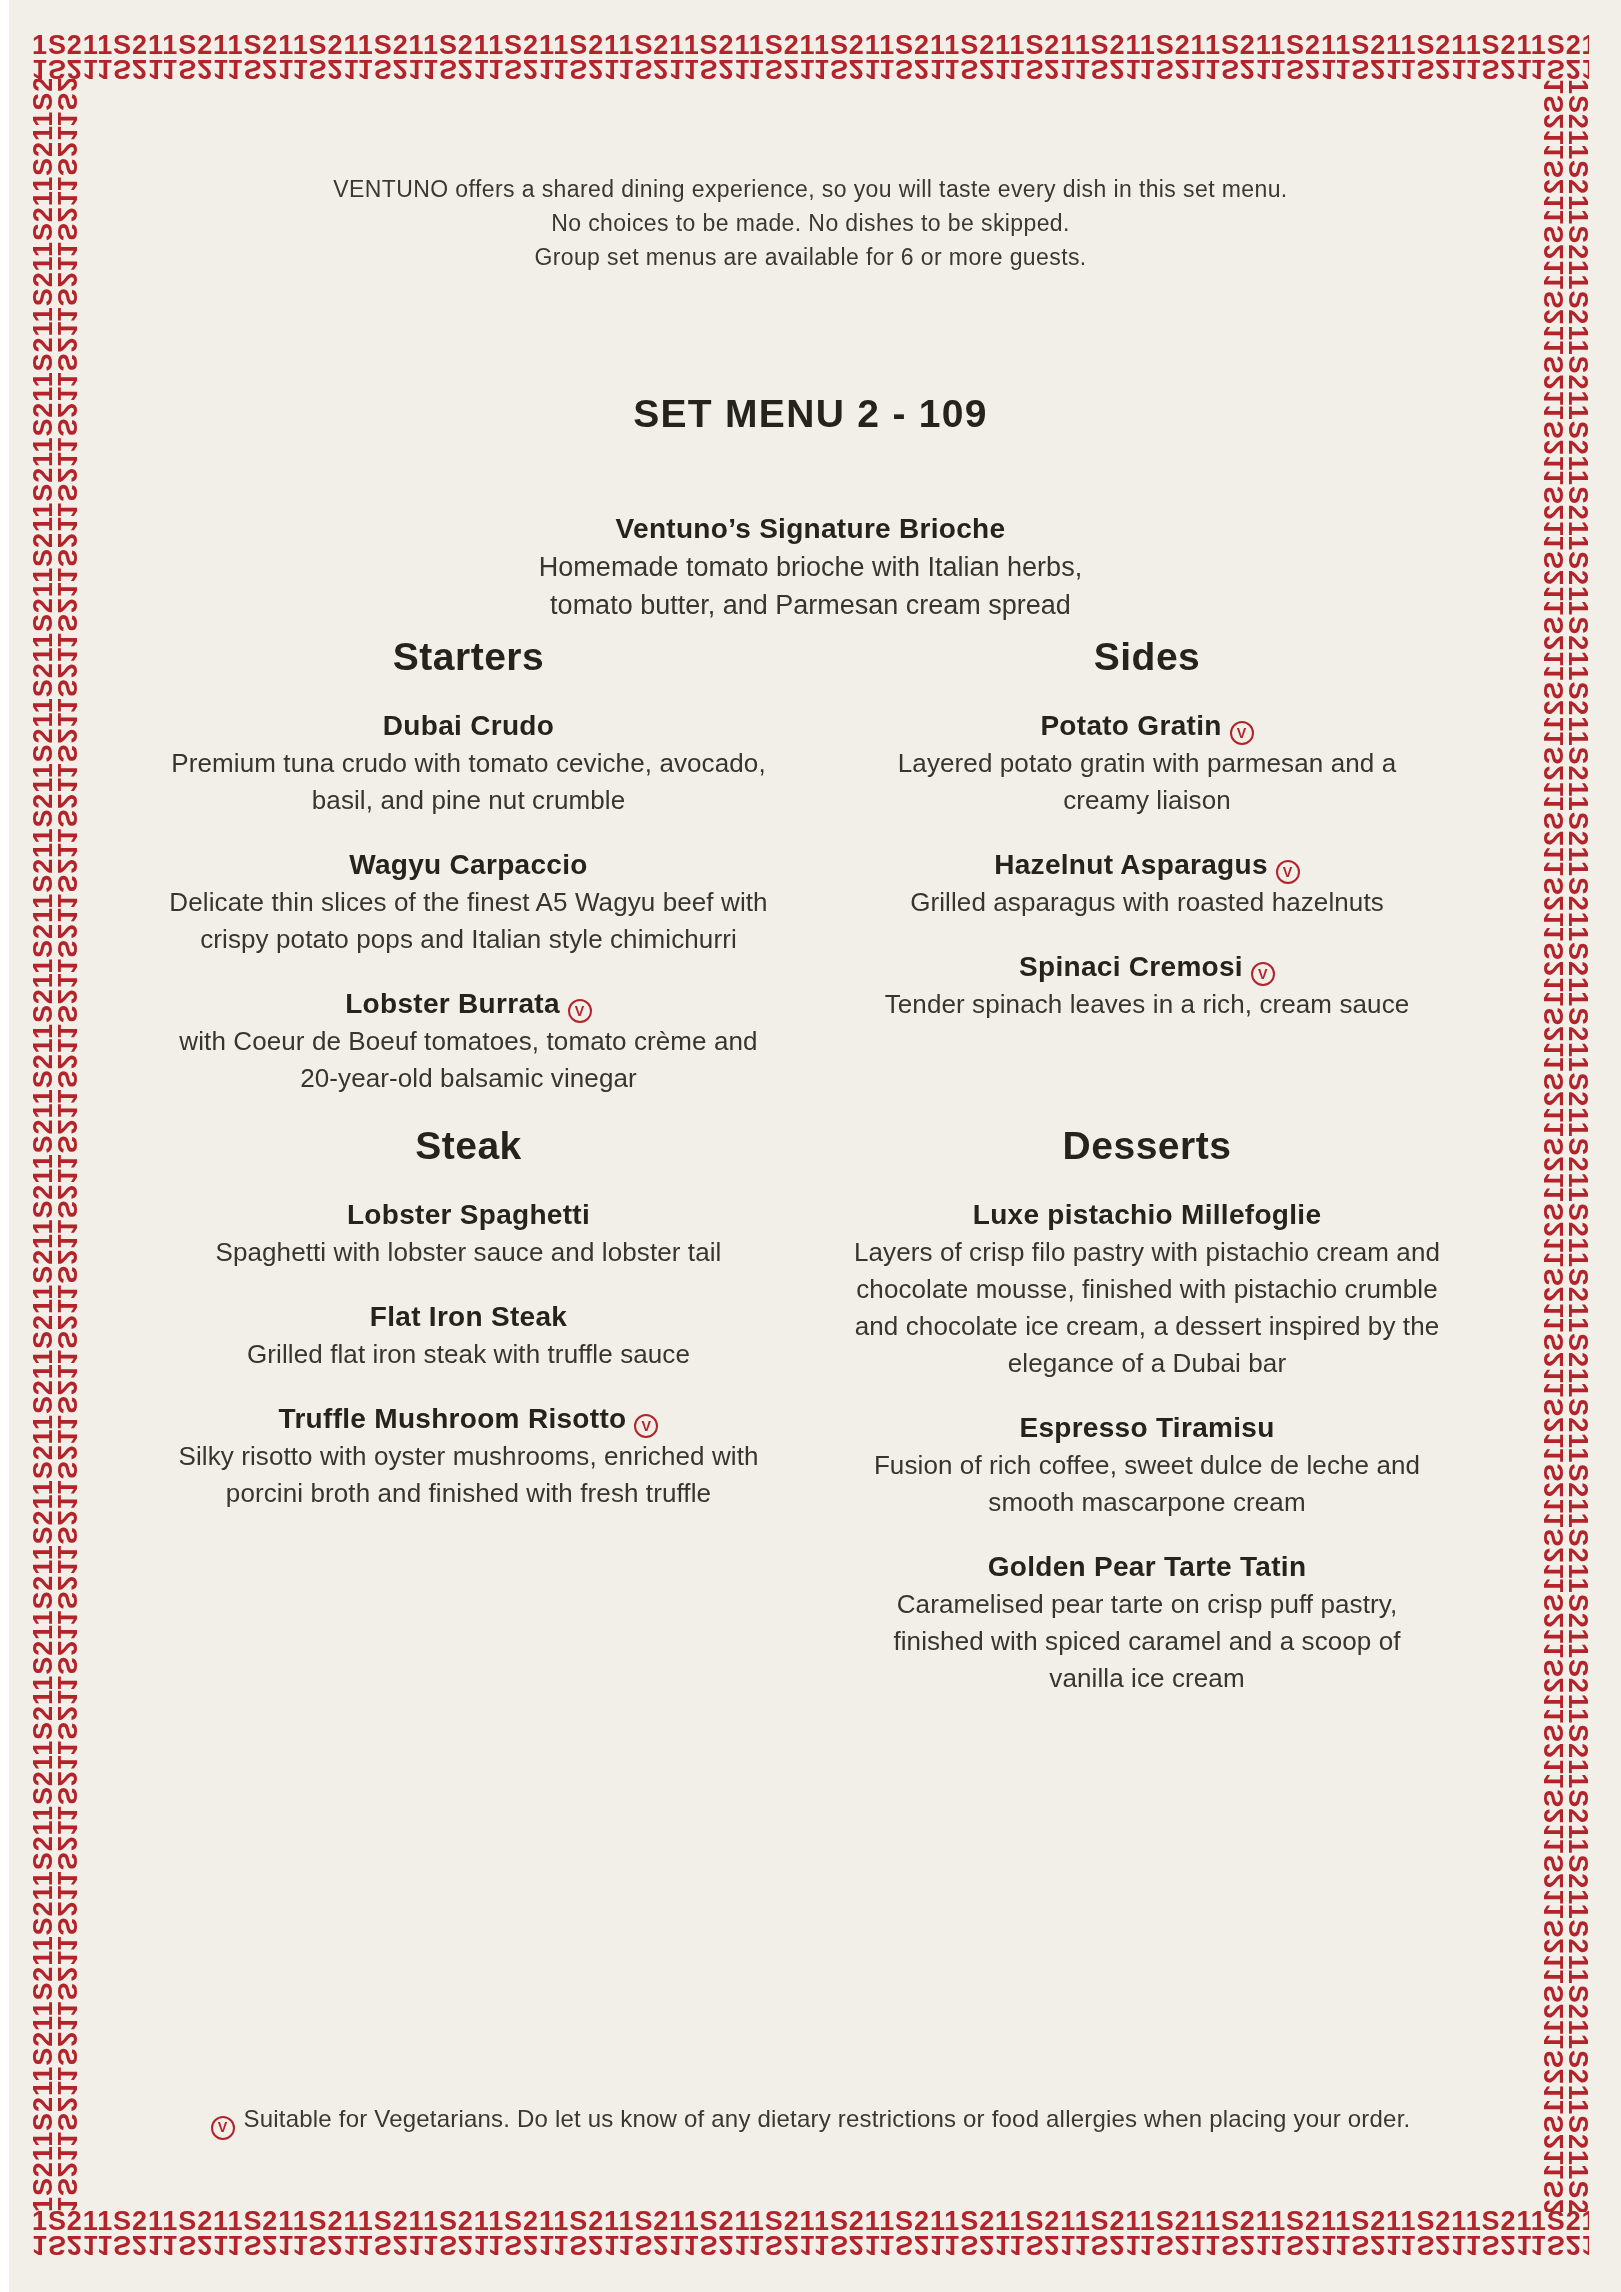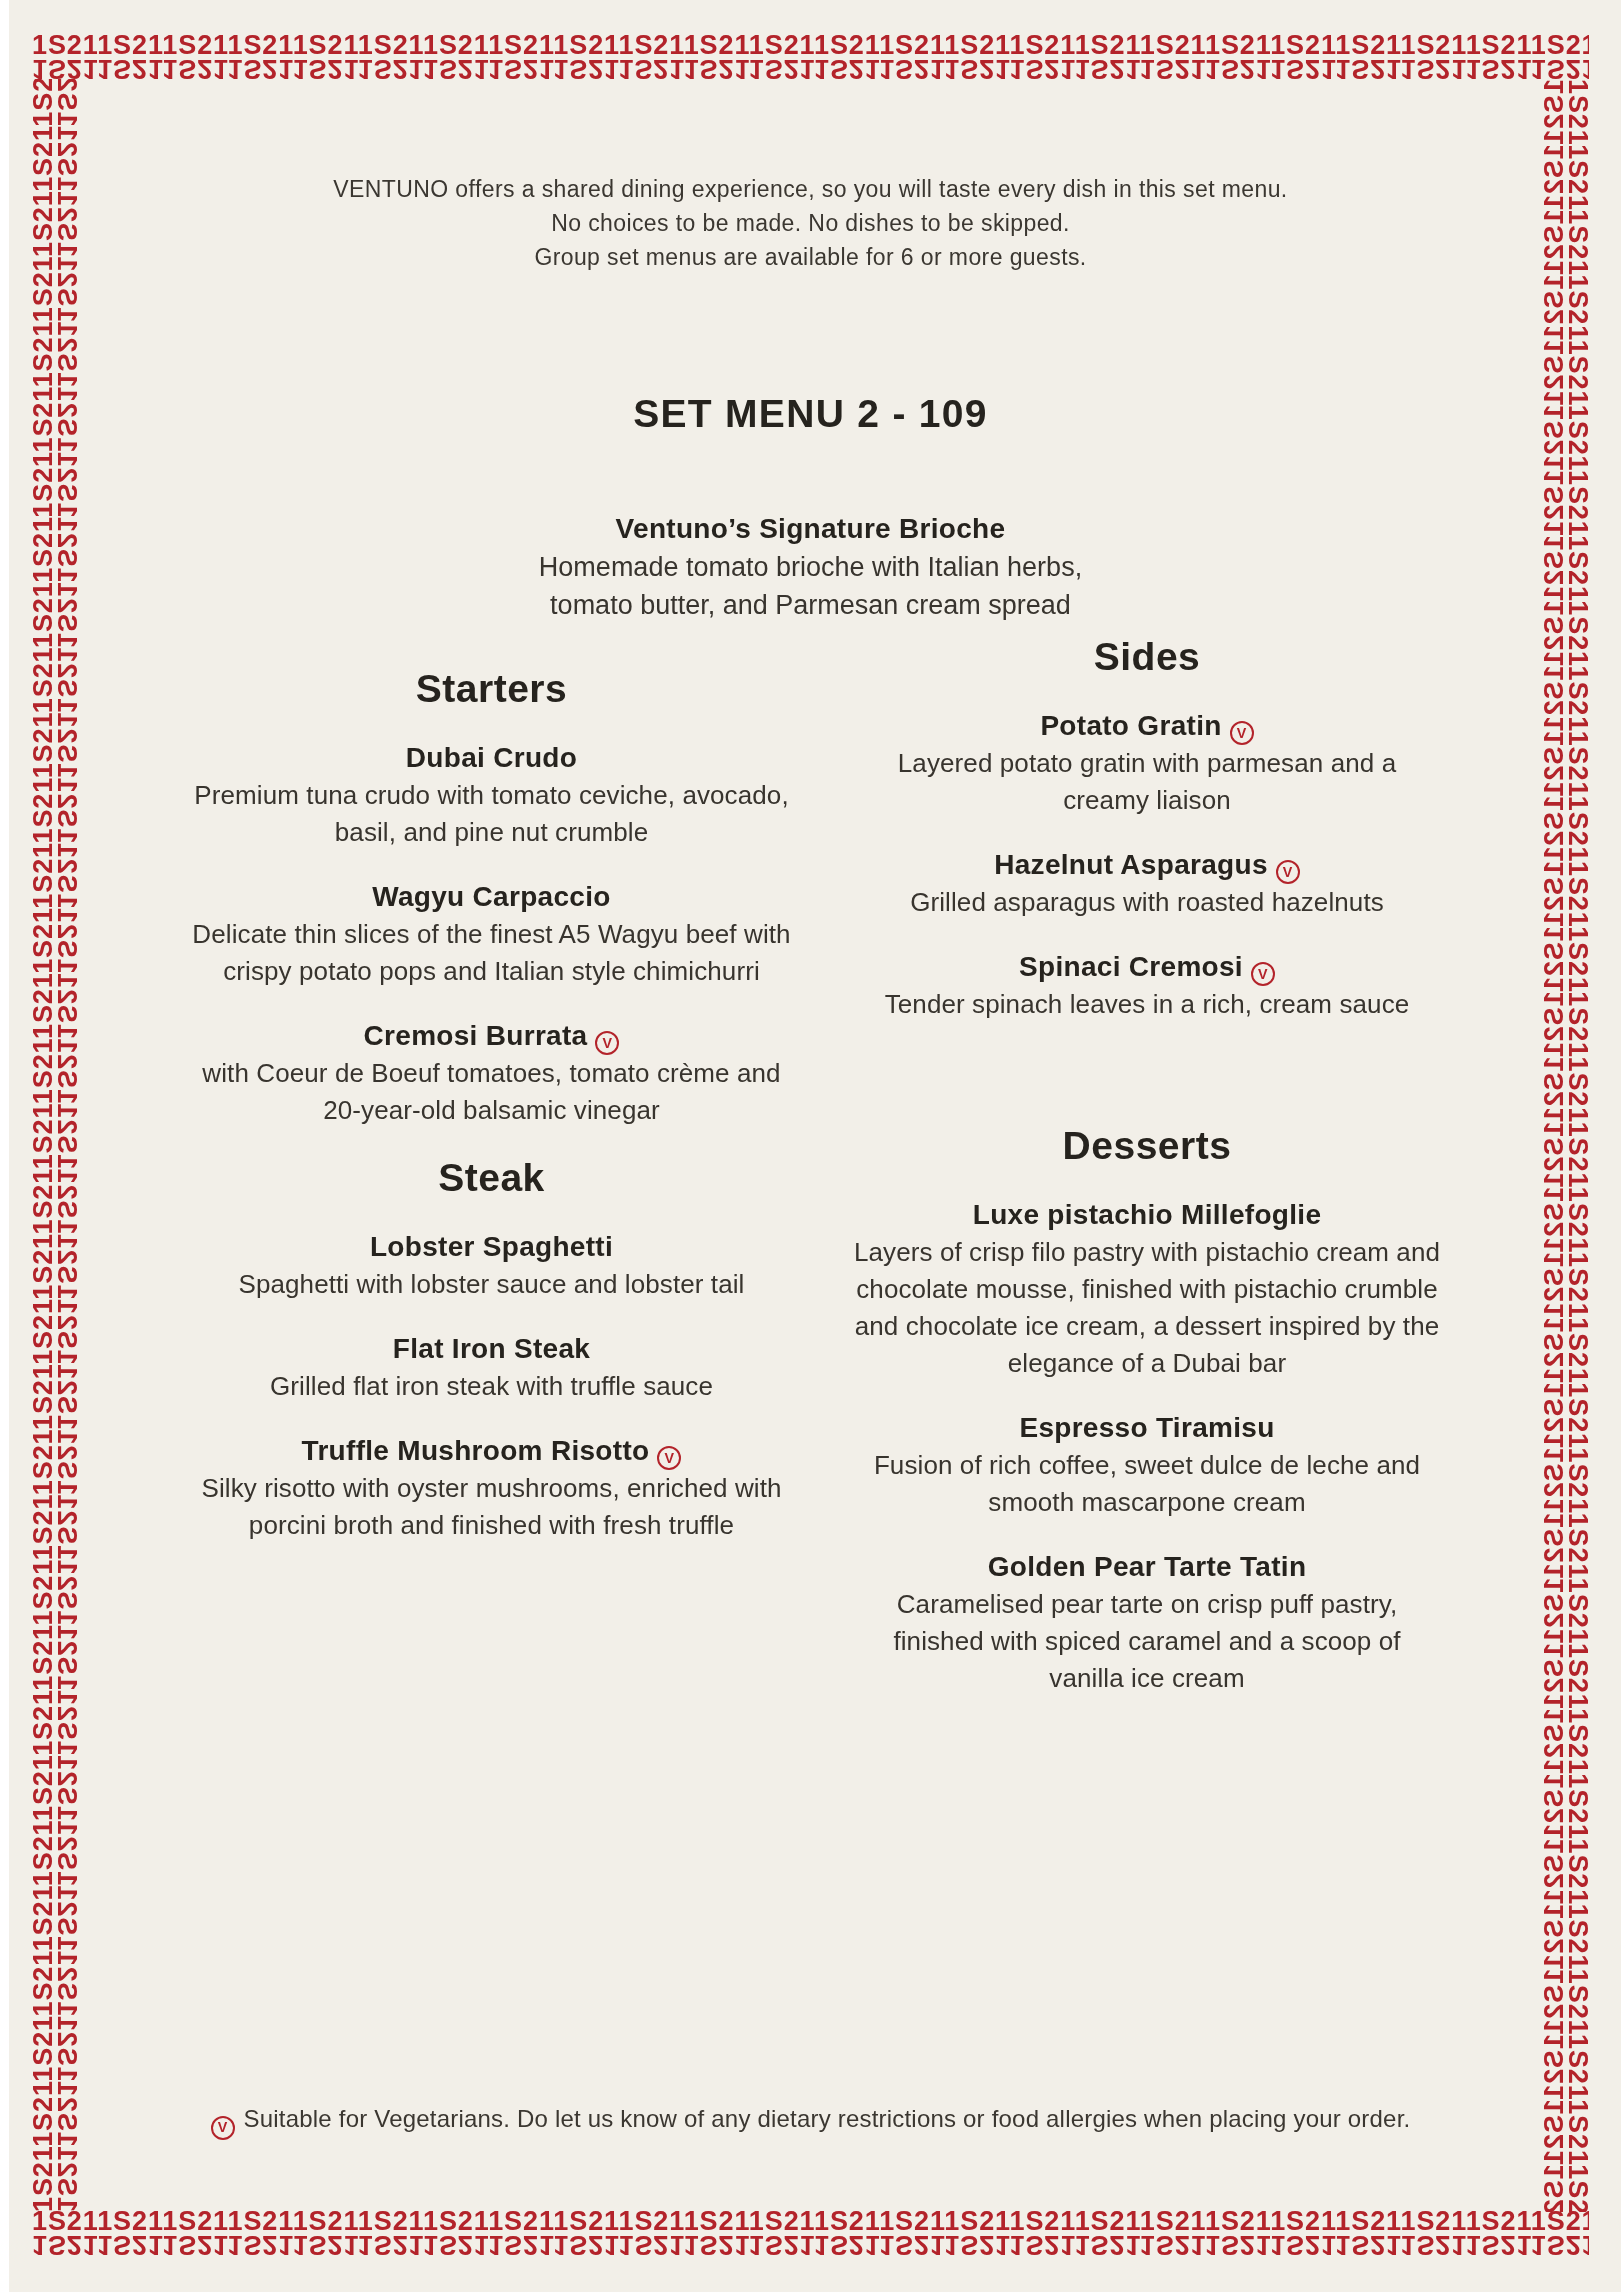--- a/index.html
+++ b/index.html
@@ -36,21 +36,21 @@
   .menu-title { top:392px; font-size:39px; font-weight:bold; letter-spacing:1.3px; color:#26231e; }
 
   .signature { top:509px; }
   .sig-name { font-size:28px; font-weight:bold; line-height:39px; color:#26231e; letter-spacing:0.3px; }
   .sig-desc { font-size:27px; line-height:38px; }
 
   .cols { position:absolute; left:0; width:100%; }
   .cols-1 { top:632px; }
   .cols-2 { top:1121px; }
   .col { position:absolute; text-align:center; }
-  .col-left  { left:168px; width:647px;margin-top:32px; }
+  .col-left  { left:145px; width:647px; }
   .col-right { left:822px; width:650px; }
   .section-heading { font-size:39px; font-weight:bold; letter-spacing:0.5px;
                      color:#26231e; margin:0 0 25px 0; line-height:50px; }
   .item { margin-bottom:27px; }
   .item-name { font-size:28px; font-weight:bold; line-height:38px; color:#26231e; letter-spacing:0.3px; }
   .item-desc { font-size:26px; line-height:37px; letter-spacing:0.1px; }
 
   .veg-badge {
     display:inline-flex; align-items:center; justify-content:center;
     width:24px; height:24px; box-sizing:border-box;
@@ -107,21 +107,21 @@
         <div class="item-name"><span>Dubai Crudo</span></div>
         <div class="item-desc preline">Premium tuna crudo with tomato ceviche, avocado,
 basil, and pine nut crumble</div>
       </div>
       <div class="item">
         <div class="item-name"><span>Wagyu Carpaccio</span></div>
         <div class="item-desc preline">Delicate thin slices of the finest A5 Wagyu beef with
 crispy potato pops and Italian style chimichurri</div>
       </div>
       <div class="item">
-        <div class="item-name"><span>Cremosi Burrata</span><span class="veg-badge">V</span></div>
+        <div class="item-name"><span>Lobster Burrata</span><span class="veg-badge">V</span></div>
         <div class="item-desc preline">with Coeur de Boeuf tomatoes, tomato crème and
 20-year-old balsamic vinegar</div>
       </div>
     </div>
     <div class="col col-right">
       <h2 class="section-heading">Sides</h2>
       <div class="item">
         <div class="item-name"><span>Potato Gratin</span><span class="veg-badge">V</span></div>
         <div class="item-desc preline">Layered potato gratin with parmesan and a
 creamy liaison</div>

